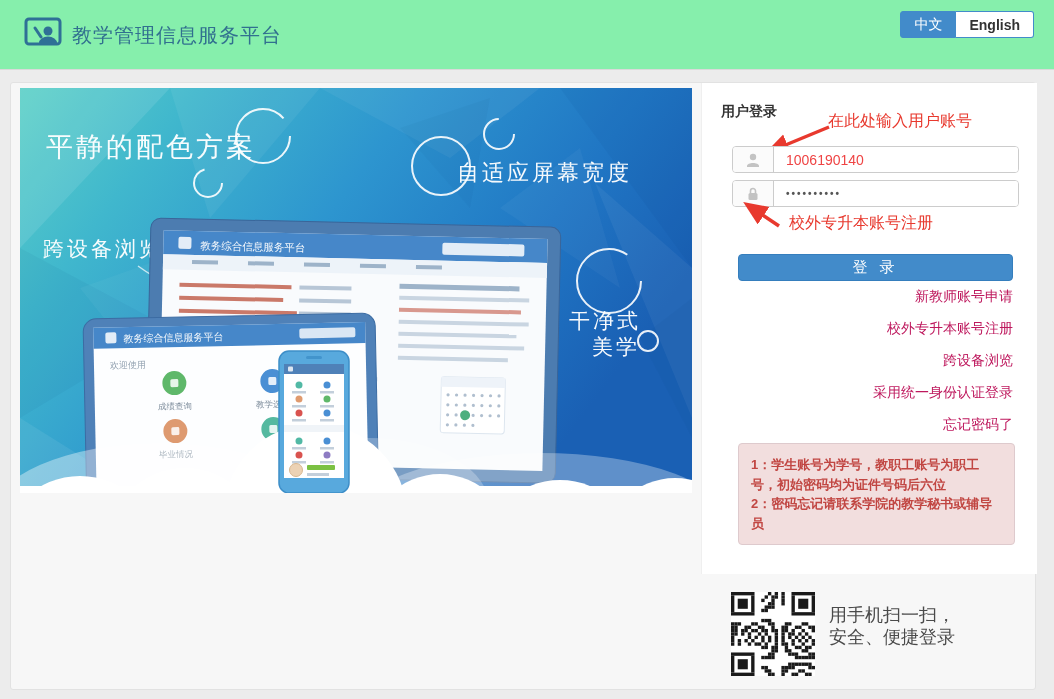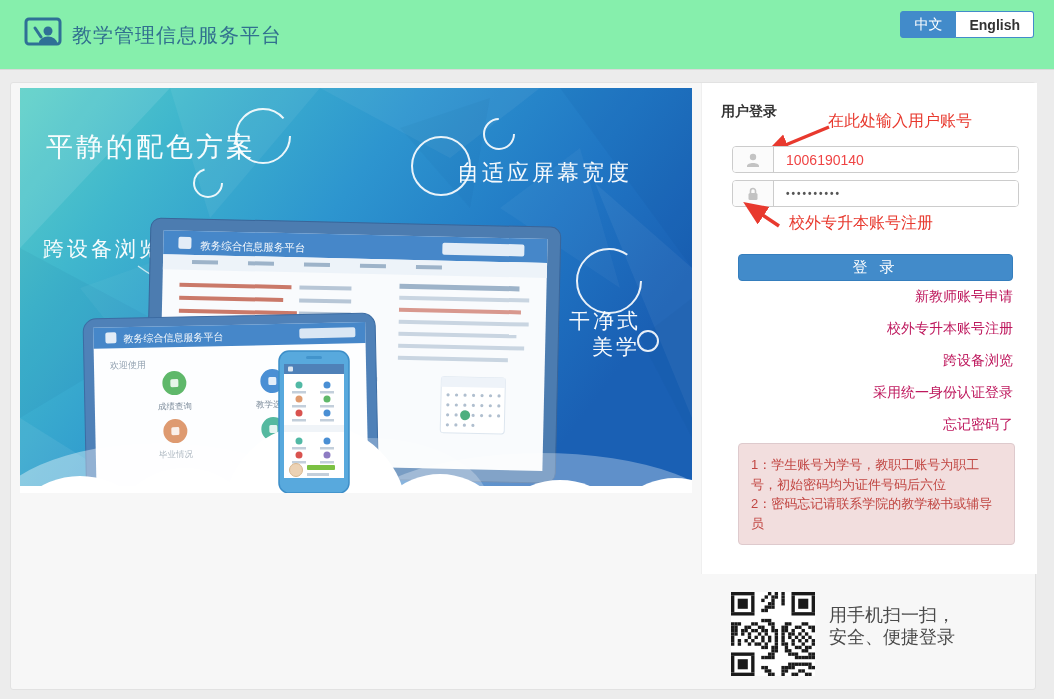--- a/index.html
+++ b/index.html
@@ -35,21 +35,21 @@
   .igroup { position:absolute; left:721px; width:287px; height:27px; display:flex; border:1px solid #ccc; border-radius:4px; background:#fff; overflow:hidden; }
   .ig-user { top:63px; } .ig-pass { top:97px; }
   .addon { width:41px; background:#fbfbfb; border-right:1px solid #ccc; display:flex; align-items:center; justify-content:center; flex:none; }
   .igroup input { flex:1; border:none; outline:none; padding:0 12px; font-size:14px; color:#ef4444; font-family:inherit; background:#fff; }
   .igroup input.pw { font-size:10px; font-weight:bold; letter-spacing:2px; color:#555; }
 
   .forgot { position:absolute; right:24px; top:146px; font-size:14px; color:#428bca; text-decoration:none;margin-top:36px; }
   .login-btn { position:absolute; left:727px; top:171px; width:275px; height:27px; background:#428bca; border:1px solid #357ebd; border-radius:4px; color:#ffffff; font-size:15px; letter-spacing:4px; font-family:inherit; cursor:pointer; }
   .side-links { position:absolute; left:727px; top:206px; width:275px; display:flex; flex-direction:column; align-items:flex-end; }
   .side-links a { font-size:14px; color:#be185d; text-decoration:none; line-height:15px; margin-bottom:17px; white-space:nowrap; }
-  .notice { position:absolute; left:727px; top:360px; width:277px; background:#f2dede; border:1px solid #decacd; border-radius:4px; padding:11px 12px; color:#c14642; font-size:13px; line-height:1.5; }
+  .notice { position:absolute; left:727px; top:360px; width:277px; background:#f2dede; border:1px solid #decacd; border-radius:4px; padding:11px 12px; color:#c14642; font-size:13px; line-height:1.5;font-weight:bold; }
 
   
   .qr-box { position:absolute; left:720px; top:509px; width:84px; height:84px; background:#fff; }
   .qr-cap { position:absolute; left:818px; top:521px; font-size:18px; color:#4a4a4a; line-height:22px; }
 </style>
 </head>
 <body>
 
 <div class="page">
 

